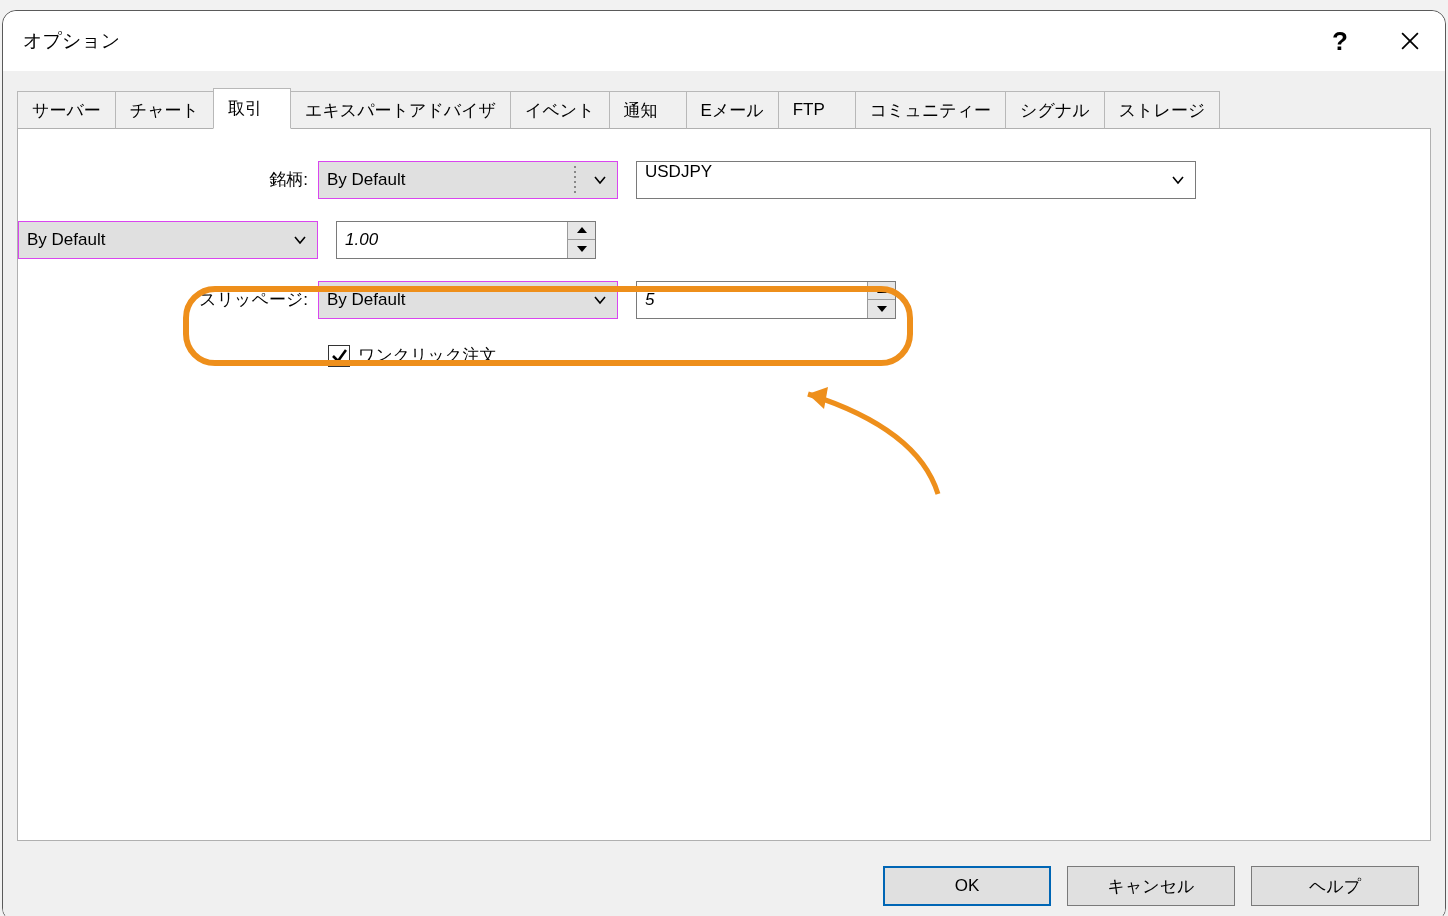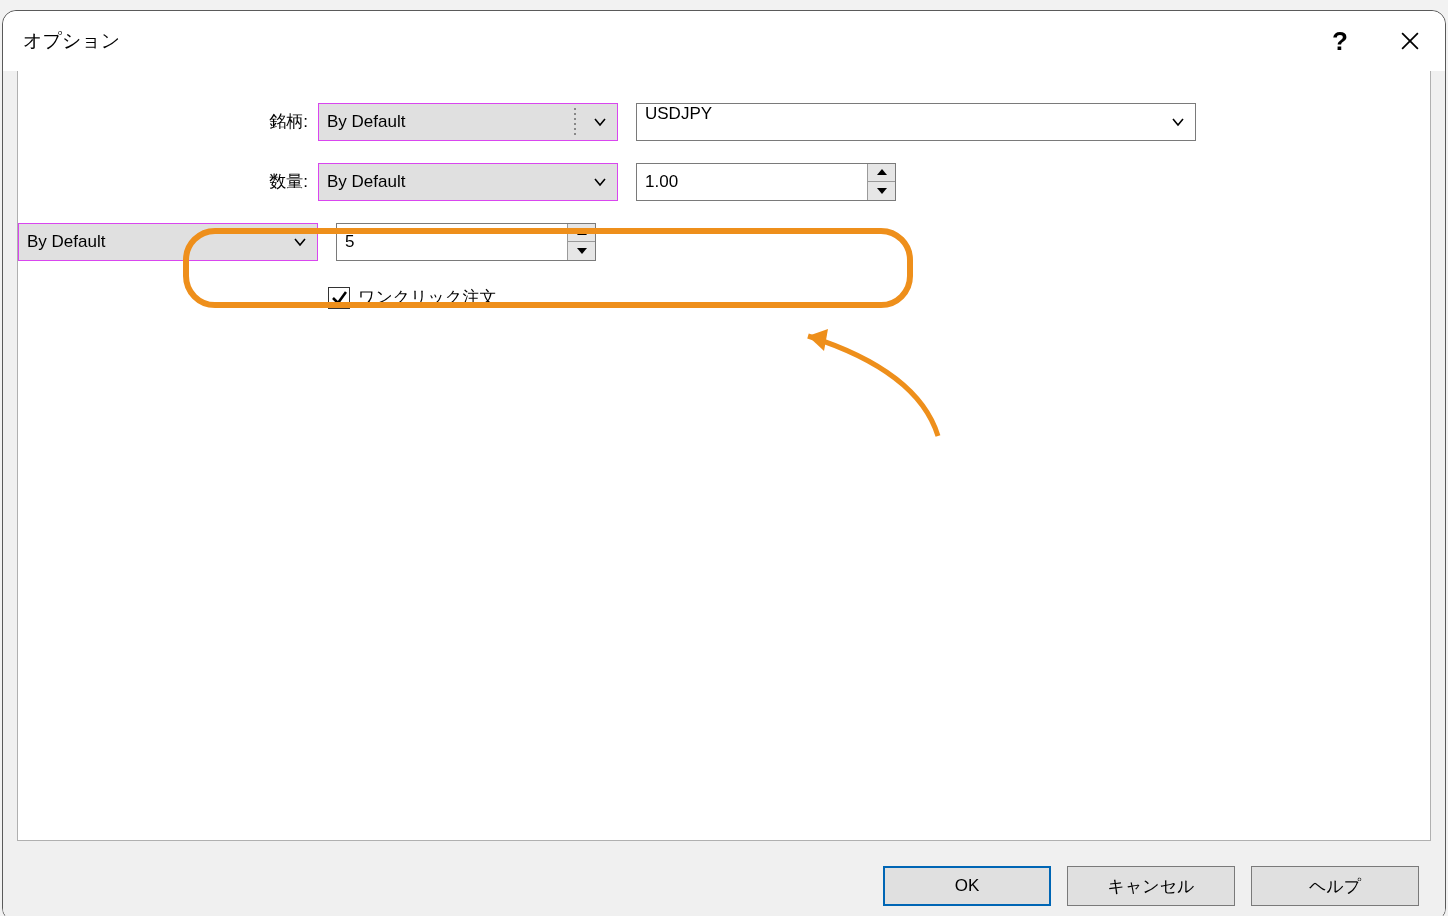--- a/index.html
+++ b/index.html
@@ -153,20 +153,21 @@
       border: 1px solid #7a7a7a;
       background: #fff;
       display: flex;
       align-items: stretch;
       width: 260px;
     }
     .spinner .spin-val {
       flex: 1;
       display: flex; align-items: center;
       padding-left: 8px;
+      font-style: italic;
     }
     .spinner .spin-btns {
       width: 28px;
       display: flex; flex-direction: column;
       border-left: 1px solid #9a9a9a;
     }
     .spinner .spin-btn {
       flex: 1; display: flex; align-items: center; justify-content: center;
       background: #e6e6e6;
       border-bottom: 1px solid #9a9a9a;
@@ -229,20 +230,33 @@
     <div class="tb-btn close">
       <svg viewBox="0 0 16 16">
         <line x1="1" y1="1" x2="15" y2="15"></line>
           <line x1="15" y1="1" x2="1" y2="15"></line>
       </svg>
     </div>
   </div>
 
   <div class="client">
 
+    <div class="tabs">
+      <div class="tab">サーバー</div>
+      <div class="tab">チャート</div>
+      <div class="tab active">取引</div>
+      <div class="tab">エキスパートアドバイザ</div>
+      <div class="tab">イベント</div>
+      <div class="tab">通知</div>
+      <div class="tab">Eメール</div>
+      <div class="tab">FTP</div>
+      <div class="tab">コミュニティー</div>
+      <div class="tab">シグナル</div>
+      <div class="tab">ストレージ</div>
+    </div>
 
     <div class="page">
 
       <div class="form-row">
         <div class="row-label">銘柄:</div>
         <div class="select with-grip">
           <span>By Default</span>
           <div class="grip">
             <span></span>
               <span></span>
@@ -261,21 +275,20 @@
           <span>USDJPY</span>
           <div class="chev">
             <svg class="chev-svg" viewBox="0 0 14 14">
                 <polyline points="2,4 7,10 12,4" fill="none" stroke="#000" stroke-width="1.6"></polyline>
               </svg>
           </div>
         </div>
       </div>
 
       <div class="form-row">
-        <div class="row-label">数量:</div>
         <div class="select">
           <span>By Default</span>
           <div class="chev">
             <svg class="chev-svg" viewBox="0 0 14 14">
                 <polyline points="2,4 7,10 12,4" fill="none" stroke="#000" stroke-width="1.6"></polyline>
               </svg>
           </div>
         </div>
         <div class="spinner">
           <div class="spin-val">1.00</div>
@@ -284,20 +297,21 @@
                 <div class="caret-up"></div>
               </div>
             <div class="spin-btn">
                 <div class="caret-down"></div>
               </div>
           </div>
         </div>
       </div>
 
       <div class="form-row">
+        <div class="row-label">スリッページ:</div>
         <div class="select">
           <span>By Default</span>
           <div class="chev">
             <svg class="chev-svg" viewBox="0 0 14 14">
                 <polyline points="2,4 7,10 12,4" fill="none" stroke="#000" stroke-width="1.6"></polyline>
               </svg>
           </div>
         </div>
         <div class="spinner">
           <div class="spin-val">5</div>

